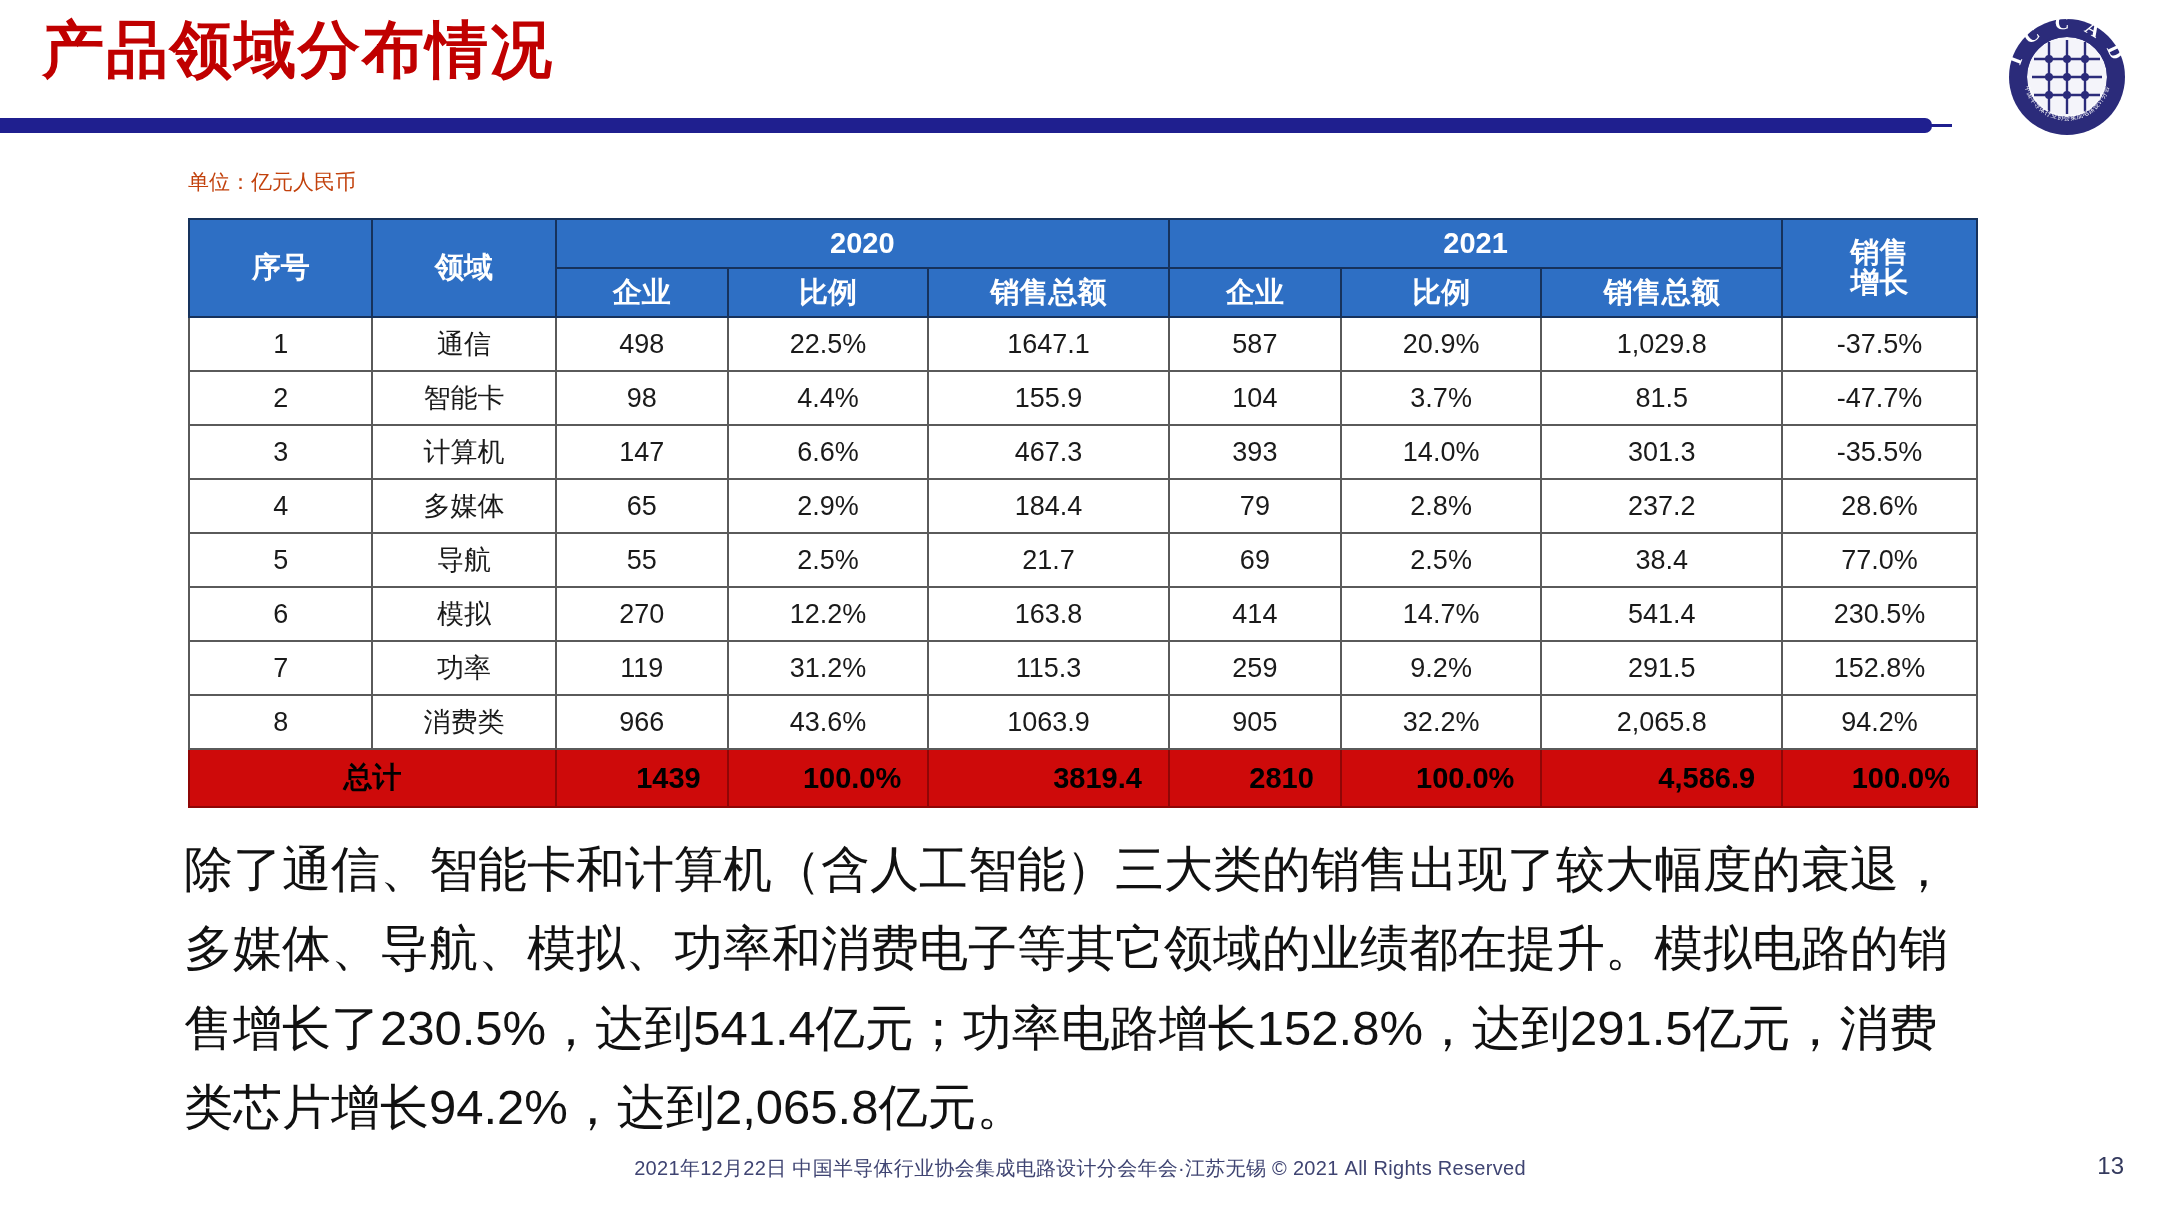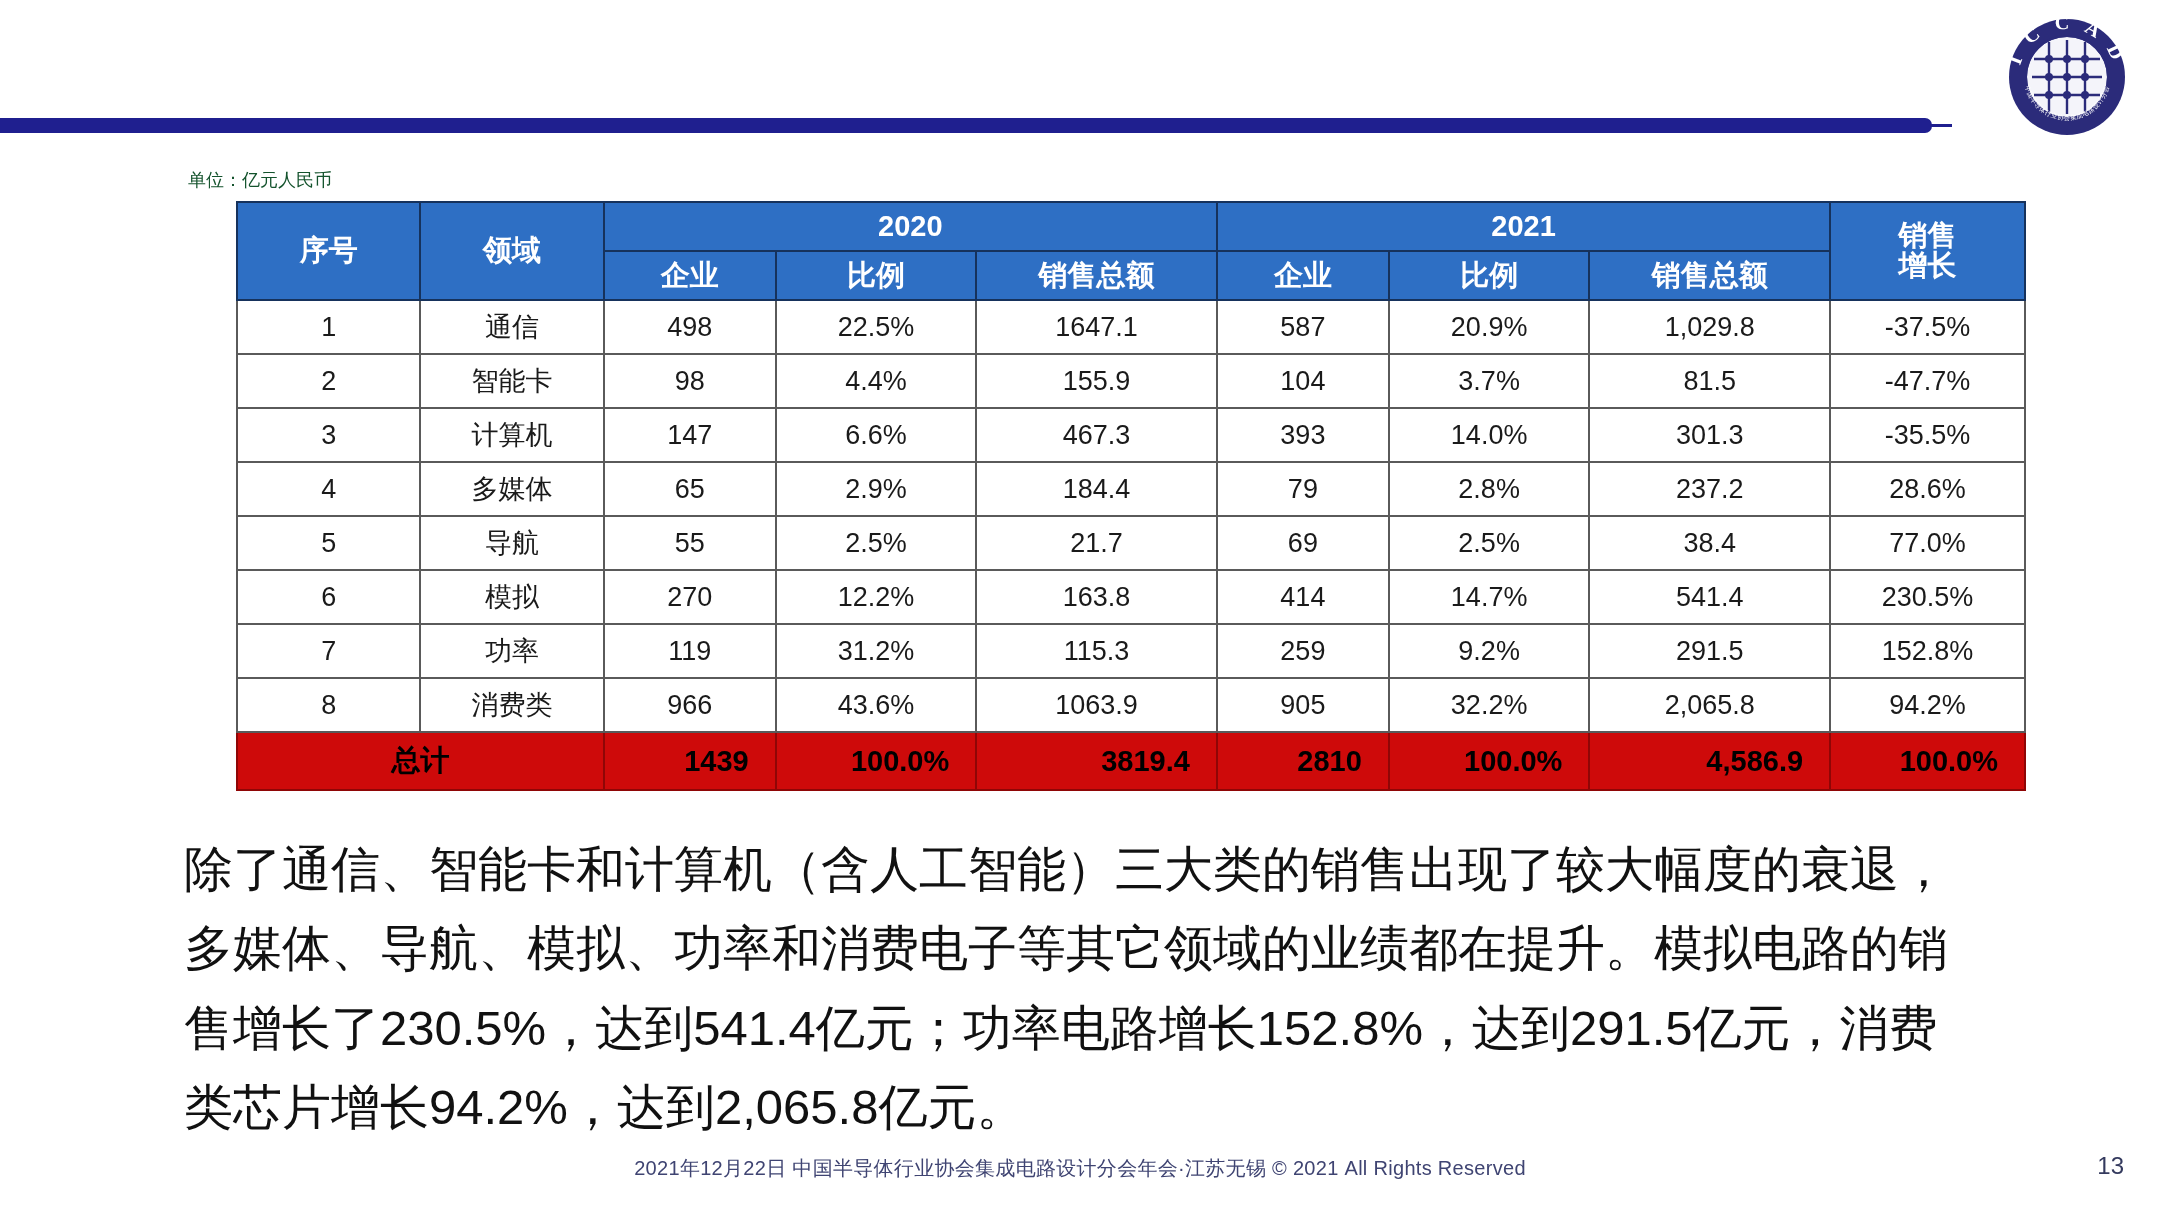--- a/index.html
+++ b/index.html
@@ -60,32 +60,31 @@
     width: 142px;
     height: 142px;
   }
   .logo-wrap svg { display: block; }
 
   
   .unit-label {
     position: absolute;
     left: 188px;
     top: 168px;
-    font-size: 18px;
-    color: #14532d;
+    font-size: 21px;
+    color: #c2410c;
     white-space: nowrap;
   }
 
   
   .table-wrap {
     position: absolute;
     left: 188px;
-    top: 201px;
+    top: 218px;
     width: 1790px;
-    margin-left: 48px;
   }
   table.data {
     border-collapse: collapse;
     width: 100%;
     table-layout: fixed;
     font-size: 27px;
     color: #1a1a1a;
   }
   table.data th, table.data td {
     border: 2px solid #5a5a5a;
@@ -153,20 +152,21 @@
     right: 36px;
     top: 1152px;
     font-size: 24px;
     color: #343a5e;
   }
 </style>
 </head>
 <body>
 
 <div class="slide-header">
+  <div class="slide-title">产品领域分布情况</div>
   <div class="title-rule"></div>
   <div class="title-rule-tail"></div>
 </div>
 
 <div class="logo-wrap">
   <svg viewBox="0 0 142 142" width="142" height="142" aria-hidden="true">
     <defs>
       <path id="arcTop" d="M 23 71 A 48 48 0 0 1 119 71" fill="none"></path>
       <path id="arcBot" d="M 28 71 A 43 43 0 0 0 114 71" fill="none"></path>
     </defs>

